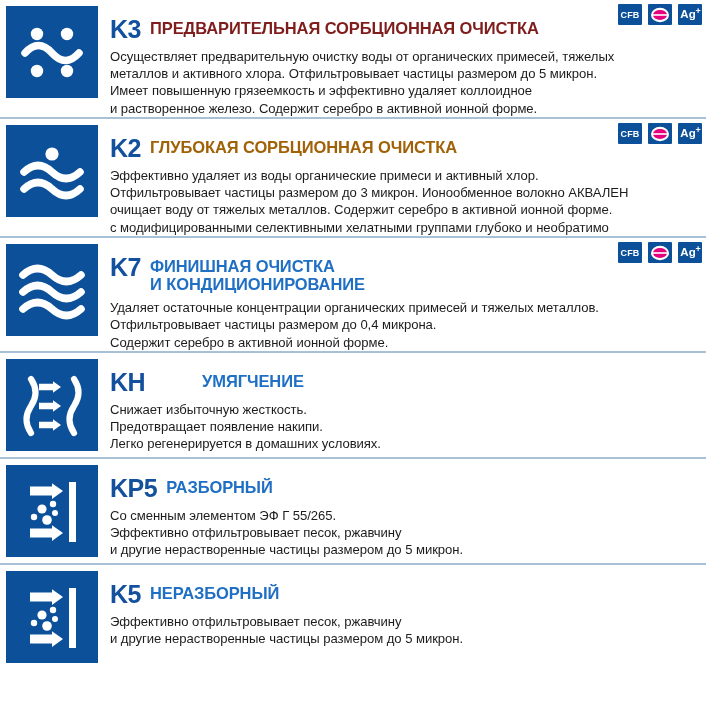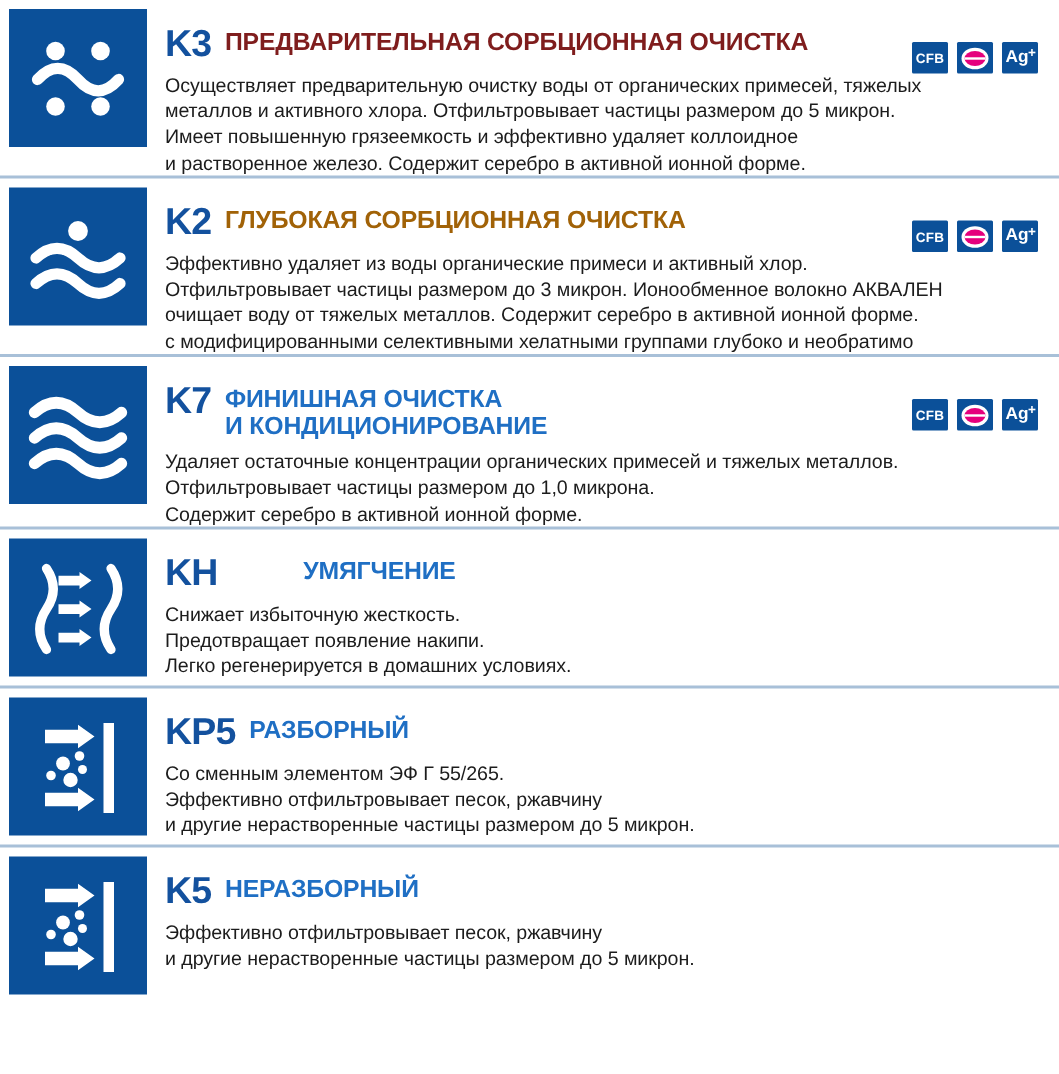--- a/index.html
+++ b/index.html
@@ -76,24 +76,23 @@
     font-size: 13.1px;
     color: #1c1c1c;
     line-height: 1.33;
     letter-spacing: -0.05px;
   }
   .body-text .ln { display: block; white-space: nowrap; }
 
   
   .badges {
     position: absolute;
-    top: 4px; right: 14px;
+    top: 4px; right: 4px;
     display: flex;
     gap: 6px;
-    margin-top: 24px;
   }
   .badge {
     width: 24px; height: 21px;
     background: #0b5099;
     border-radius: 1px;
     display: flex;
     align-items: center;
     justify-content: center;
     position: relative;
   }
@@ -207,21 +206,21 @@
             <path d="M17 65 q 14.5 -13 29 0 q 14.5 13 29 0" fill="none" stroke="#ffffff" stroke-width="7.6" stroke-linecap="round"></path>
           </svg>
         </div>
         <div class="content">
           <div class="title-row">
             <div class="code" style="color: rgb(19, 81, 158);">K7</div>
             <div class="title" style="color: rgb(31, 111, 196);"><span>ФИНИШНАЯ ОЧИСТКА</span><span class="l2">И КОНДИЦИОНИРОВАНИЕ</span></div>
           </div>
           <div class="body-text" style="color: rgb(28, 28, 28);">
             <span class="ln">Удаляет остаточные концентрации органических примесей и тяжелых металлов.</span>
-            <span class="ln">Отфильтровывает частицы размером до 1,0 микрона.</span>
+            <span class="ln">Отфильтровывает частицы размером до 0,4 микрона.</span>
             <span class="ln">Содержит серебро в активной ионной форме.</span>
           </div>
           <div class="badges">
             <div class="badge">
               <span class="badge-cfb">CFB</span>
             </div>
             <div class="badge badge-logo">
               <svg width="20" height="18" viewBox="0 0 20 18">
                 <ellipse cx="10" cy="9" rx="9" ry="7.2" fill="#ffffff"></ellipse>
                 <ellipse cx="10" cy="9" rx="7" ry="5" fill="#e5007d"></ellipse>

